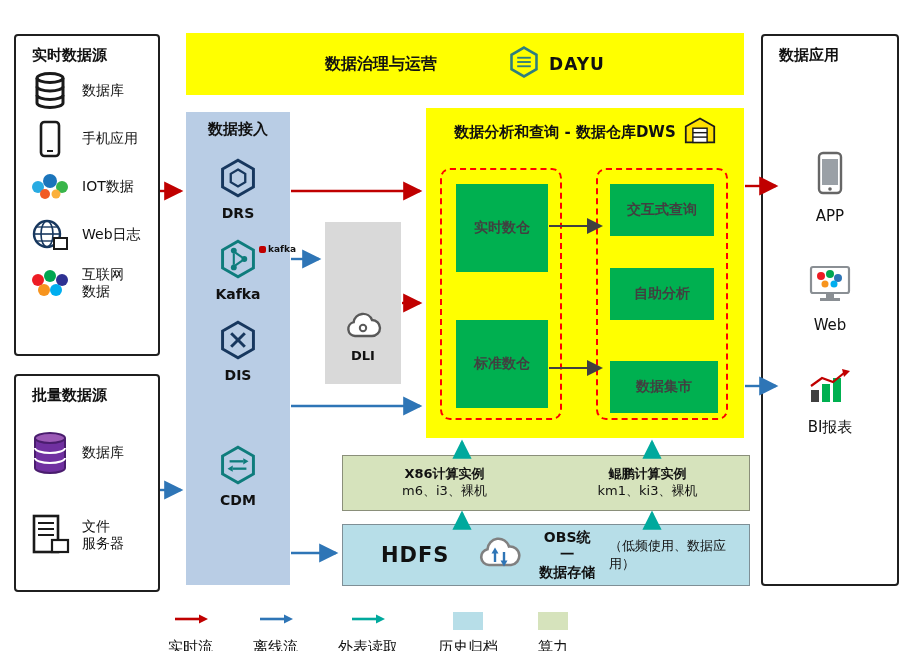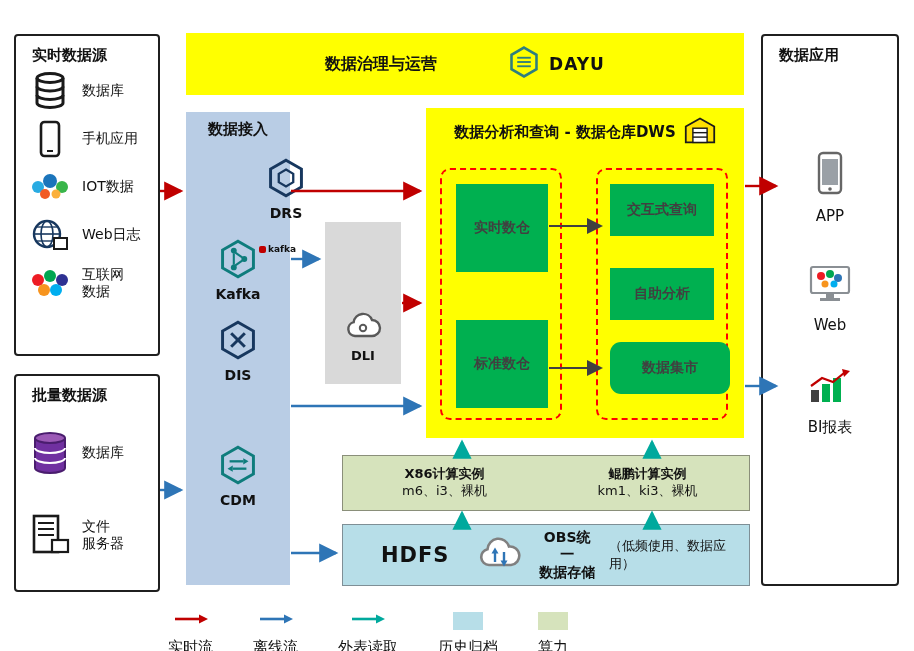--- a/index.html
+++ b/index.html
@@ -162,21 +162,21 @@
           <line x1="12" y1="20" x2="28" y2="20" stroke="#2F7E7E" stroke-width="2.2"></line>
           <line x1="12" y1="25" x2="28" y2="25" stroke="#2F7E7E" stroke-width="2.2"></line>
           </svg>
       </span>
       <span>DAYU</span>
     </span>
   </div>
 
   <div class="ingest-col layer">
     <div class="ingest-title">数据接入</div>
-    <div class="svc" style="top:45px;margin-left:48px;">
+    <div class="svc" style="top:45px;">
       <span>
         <svg width="42" height="42" viewBox="0 0 40 40">
           <polygon points="20,3 34.7,11.5 34.7,28.5 20,37 5.3,28.5 5.3,11.5" fill="none" stroke="#17375E" stroke-width="2.8"></polygon>
           <polygon points="20,12 26.9,16 26.9,24 20,28 13.1,24 13.1,16" fill="none" stroke="#17375E" stroke-width="2.2"></polygon>
           </svg>
       </span>
       <span class="svc-label">DRS</span>
     </div>
     <div class="svc" style="top:126px;">
       <span class="kafka-wrap">
@@ -244,21 +244,21 @@
           </svg>
       </span>
     </div>
     <div class="dashed-group" style="left:14px;top:60px;width:122px;height:252px;">
       <div class="green-box" style="left:14px;top:14px;width:92px;height:88px;">实时数仓</div>
       <div class="green-box" style="left:14px;top:150px;width:92px;height:88px;">标准数仓</div>
     </div>
     <div class="dashed-group" style="left:170px;top:60px;width:132px;height:252px;">
       <div class="green-box" style="left:12px;top:14px;width:104px;height:52px;">交互式查询</div>
       <div class="green-box" style="left:12px;top:98px;width:104px;height:52px;">自助分析</div>
-      <div class="green-box" style="left:12px;top:172px;width:120px;height:52px;border-radius:11px;">数据集市</div>
+      <div class="green-box" style="left:12px;top:191px;width:108px;height:52px;">数据集市</div>
     </div>
   </div>
 
   <div class="panel layer" style="left:761px;top:34px;width:138px;height:552px;">
     <div class="panel-title">数据应用</div>
     <div class="app-item" style="top:115px;">
       <span>
         <svg width="26" height="44" viewBox="0 0 26 44">
             <rect x="2" y="2" width="22" height="40" rx="4" fill="#fff" stroke="#666" stroke-width="2.4"></rect>
           <rect x="5" y="8" width="16" height="26" fill="#9aa0a6"></rect>

